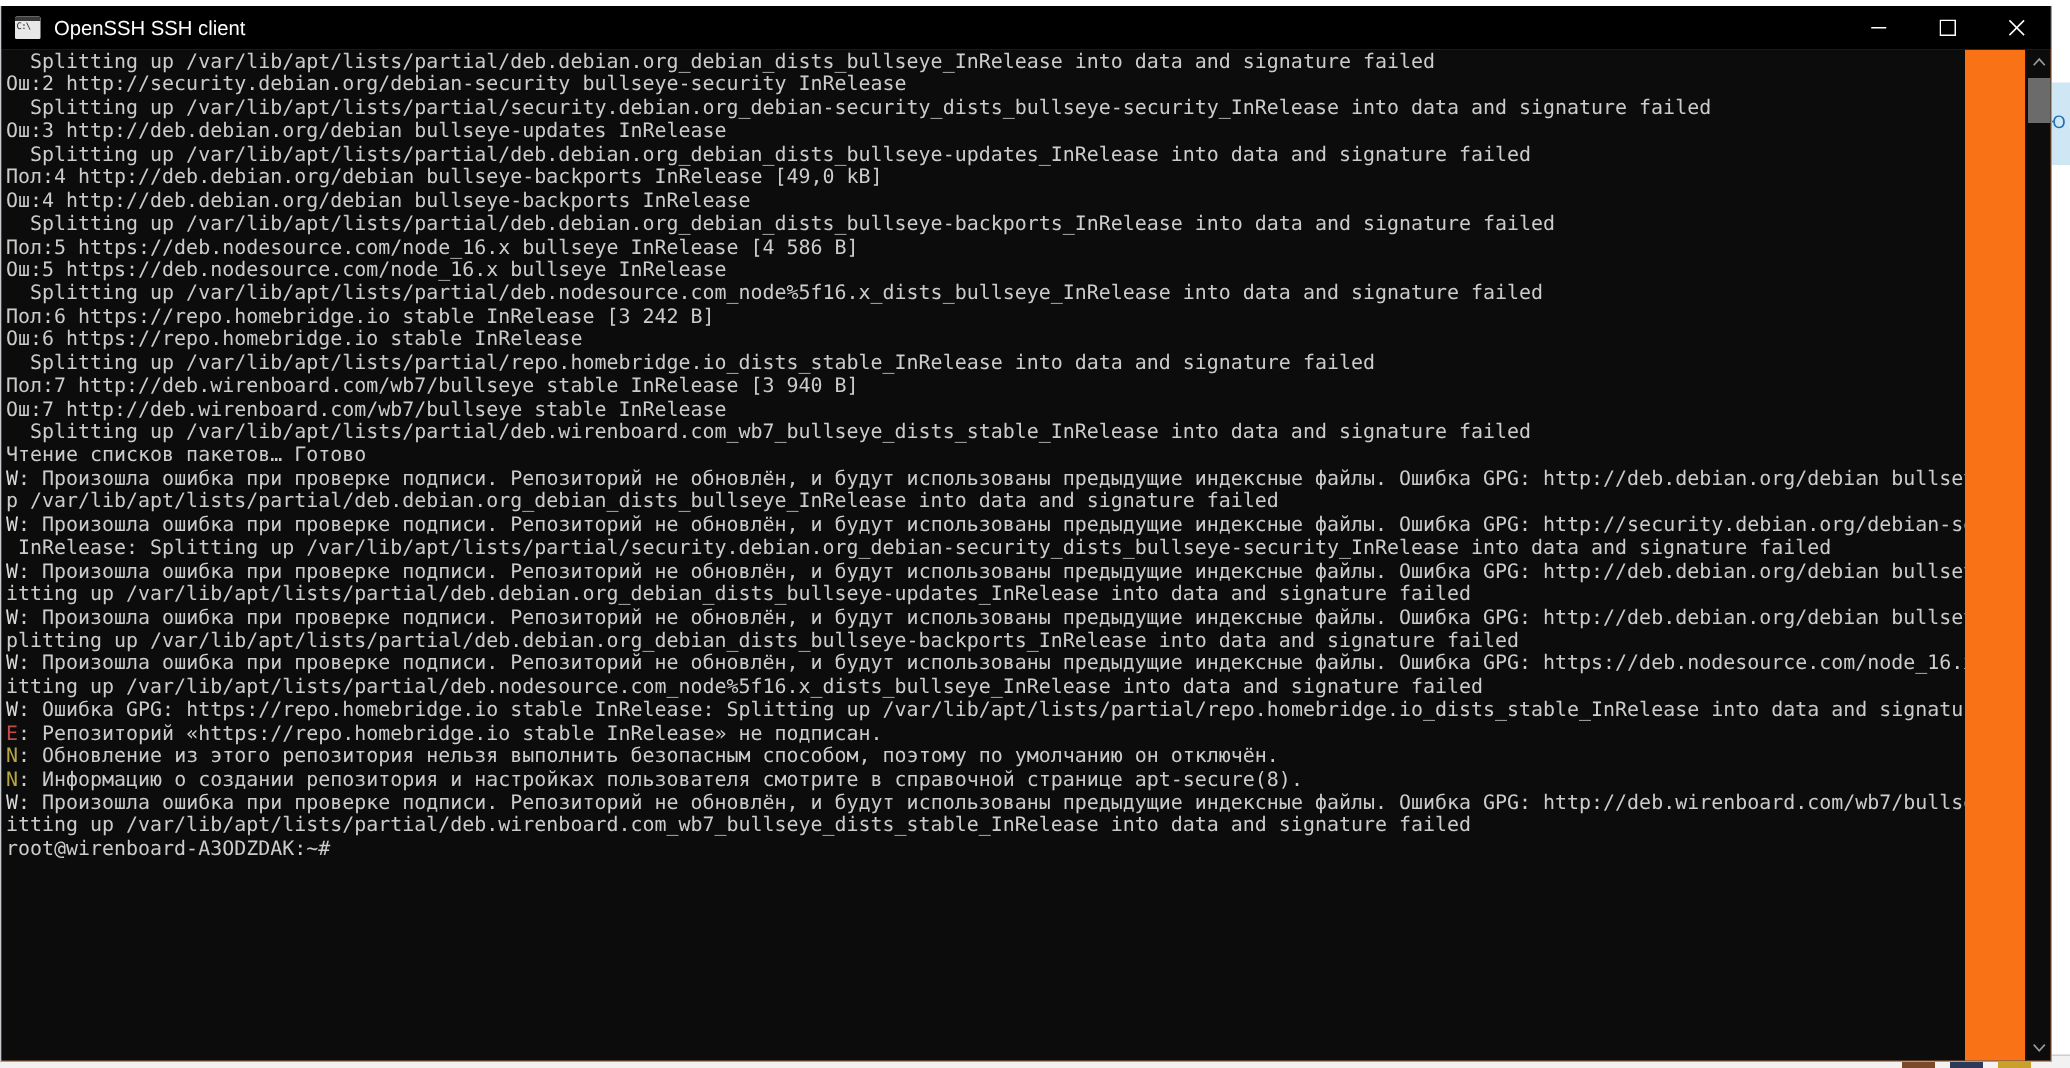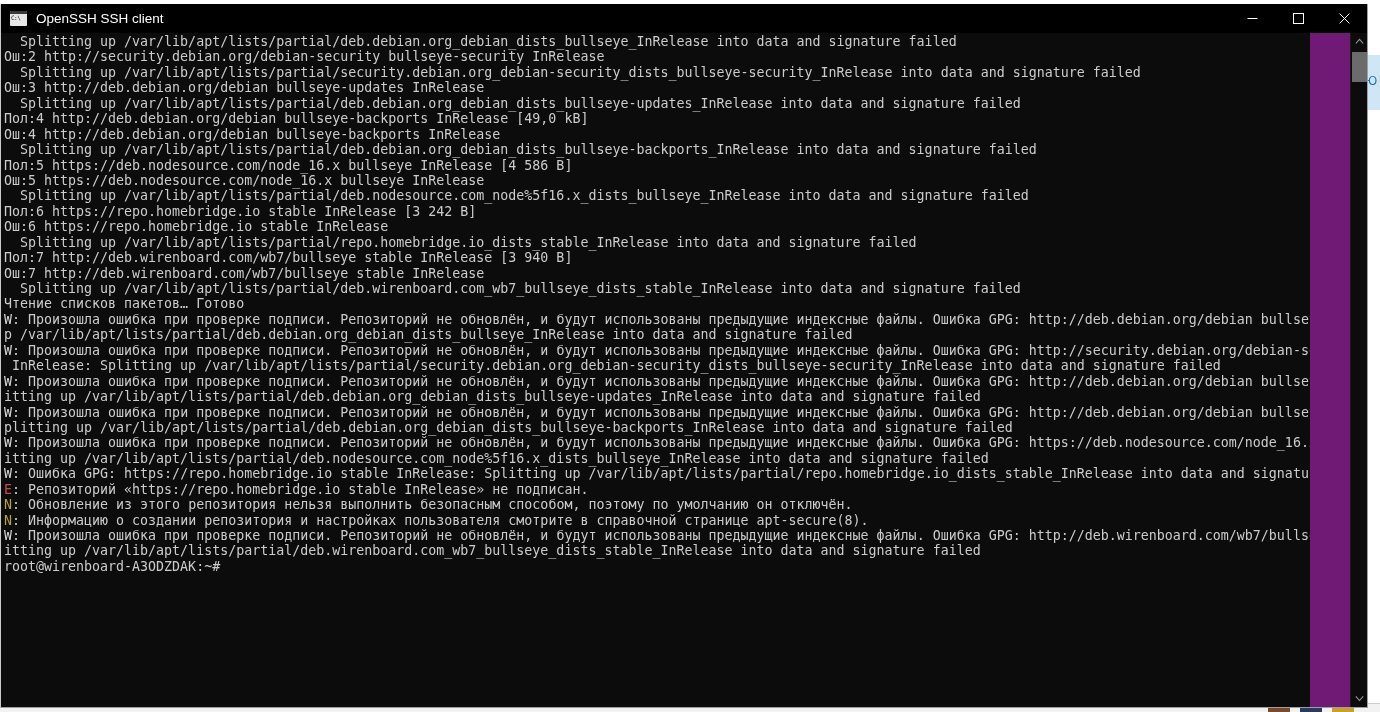--- a/index.html
+++ b/index.html
@@ -128,21 +128,21 @@
     justify-content: center;
     cursor: default;
   }
   .wc-btn svg { display: block; }
 
   
   #terminal-area {
     flex: 1;
     display: flex;
     min-height: 0;
-    background: #701a75;
+    background: #f97316;
     gap: 40px;
   }
   #terminal-screen {
     flex: 1;
     background: #0c0c0c;
     padding: 0 0 0 3px;
     overflow: hidden;
     position: relative;
   }
   #term-lines {

